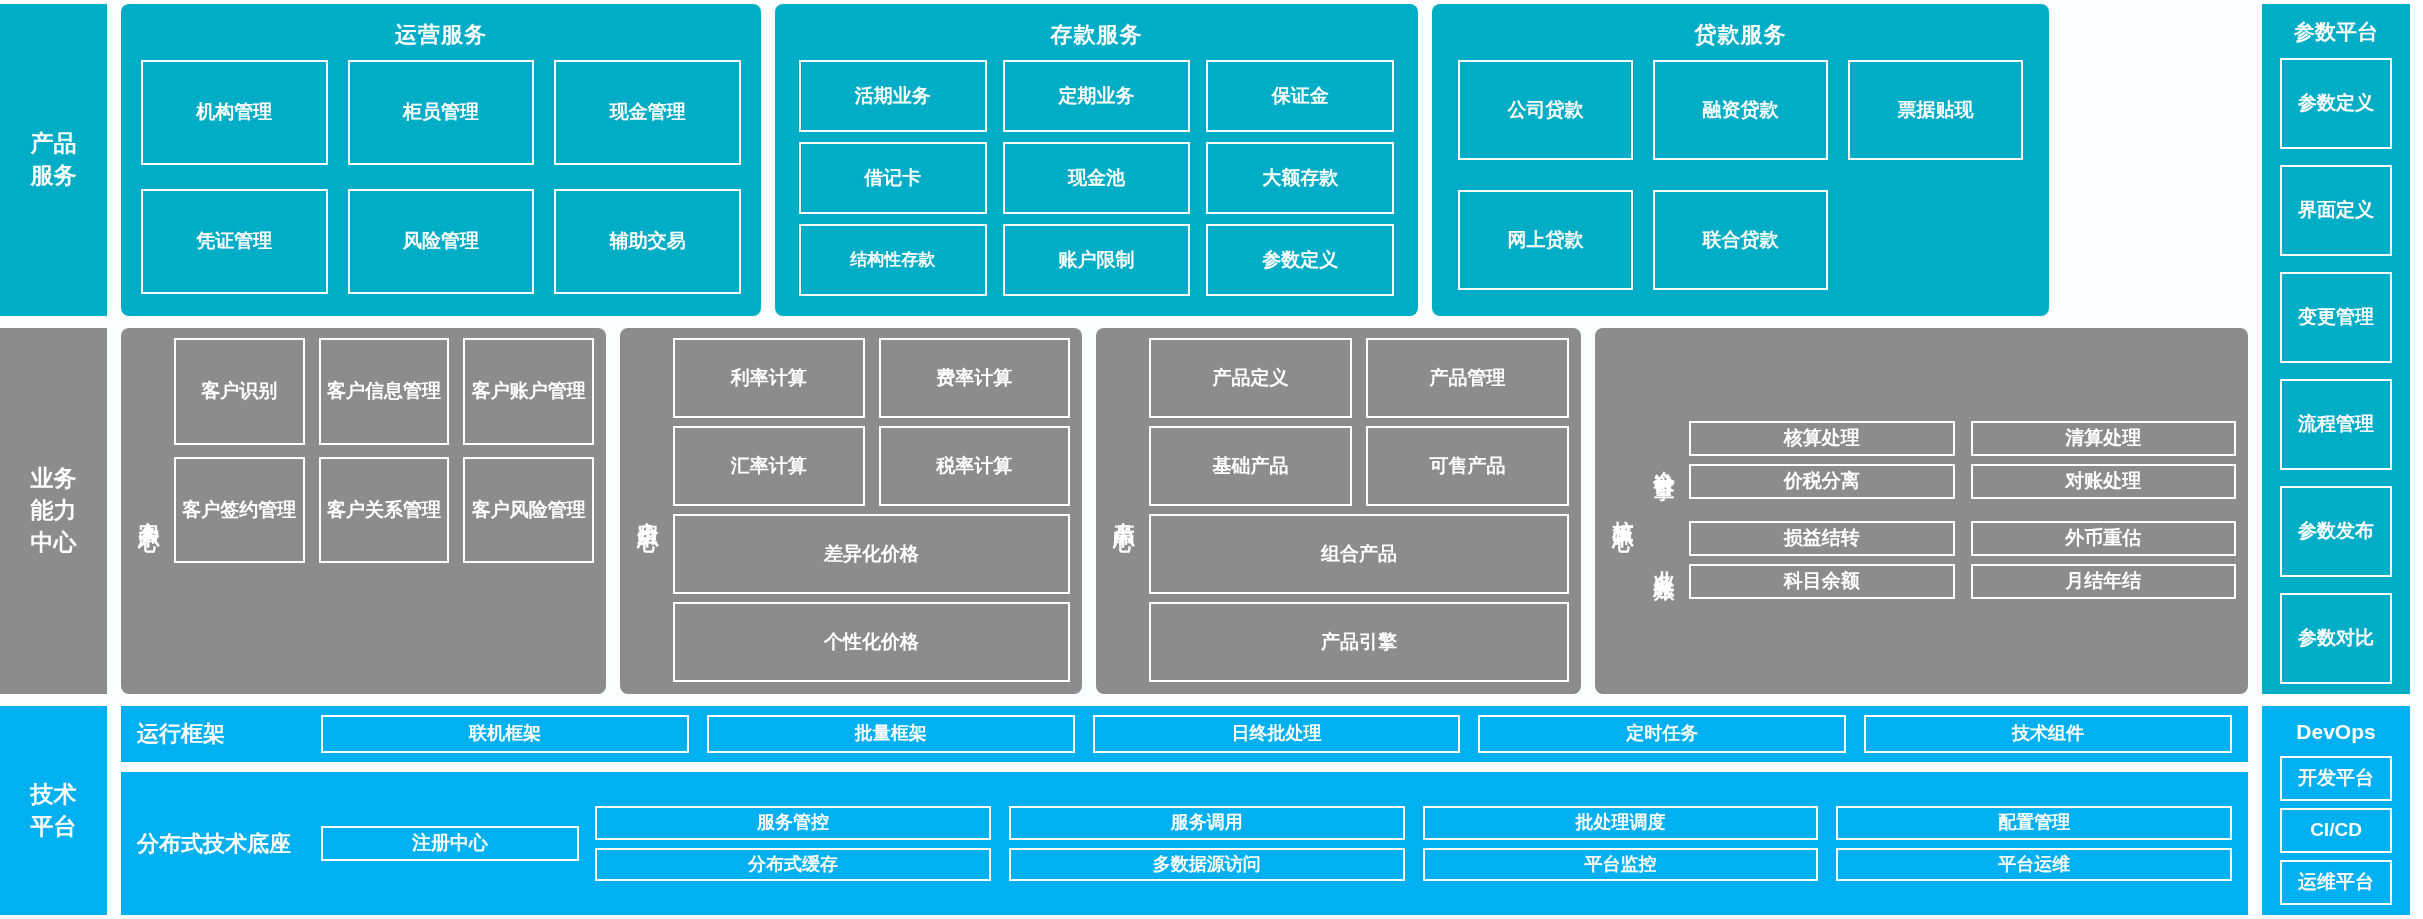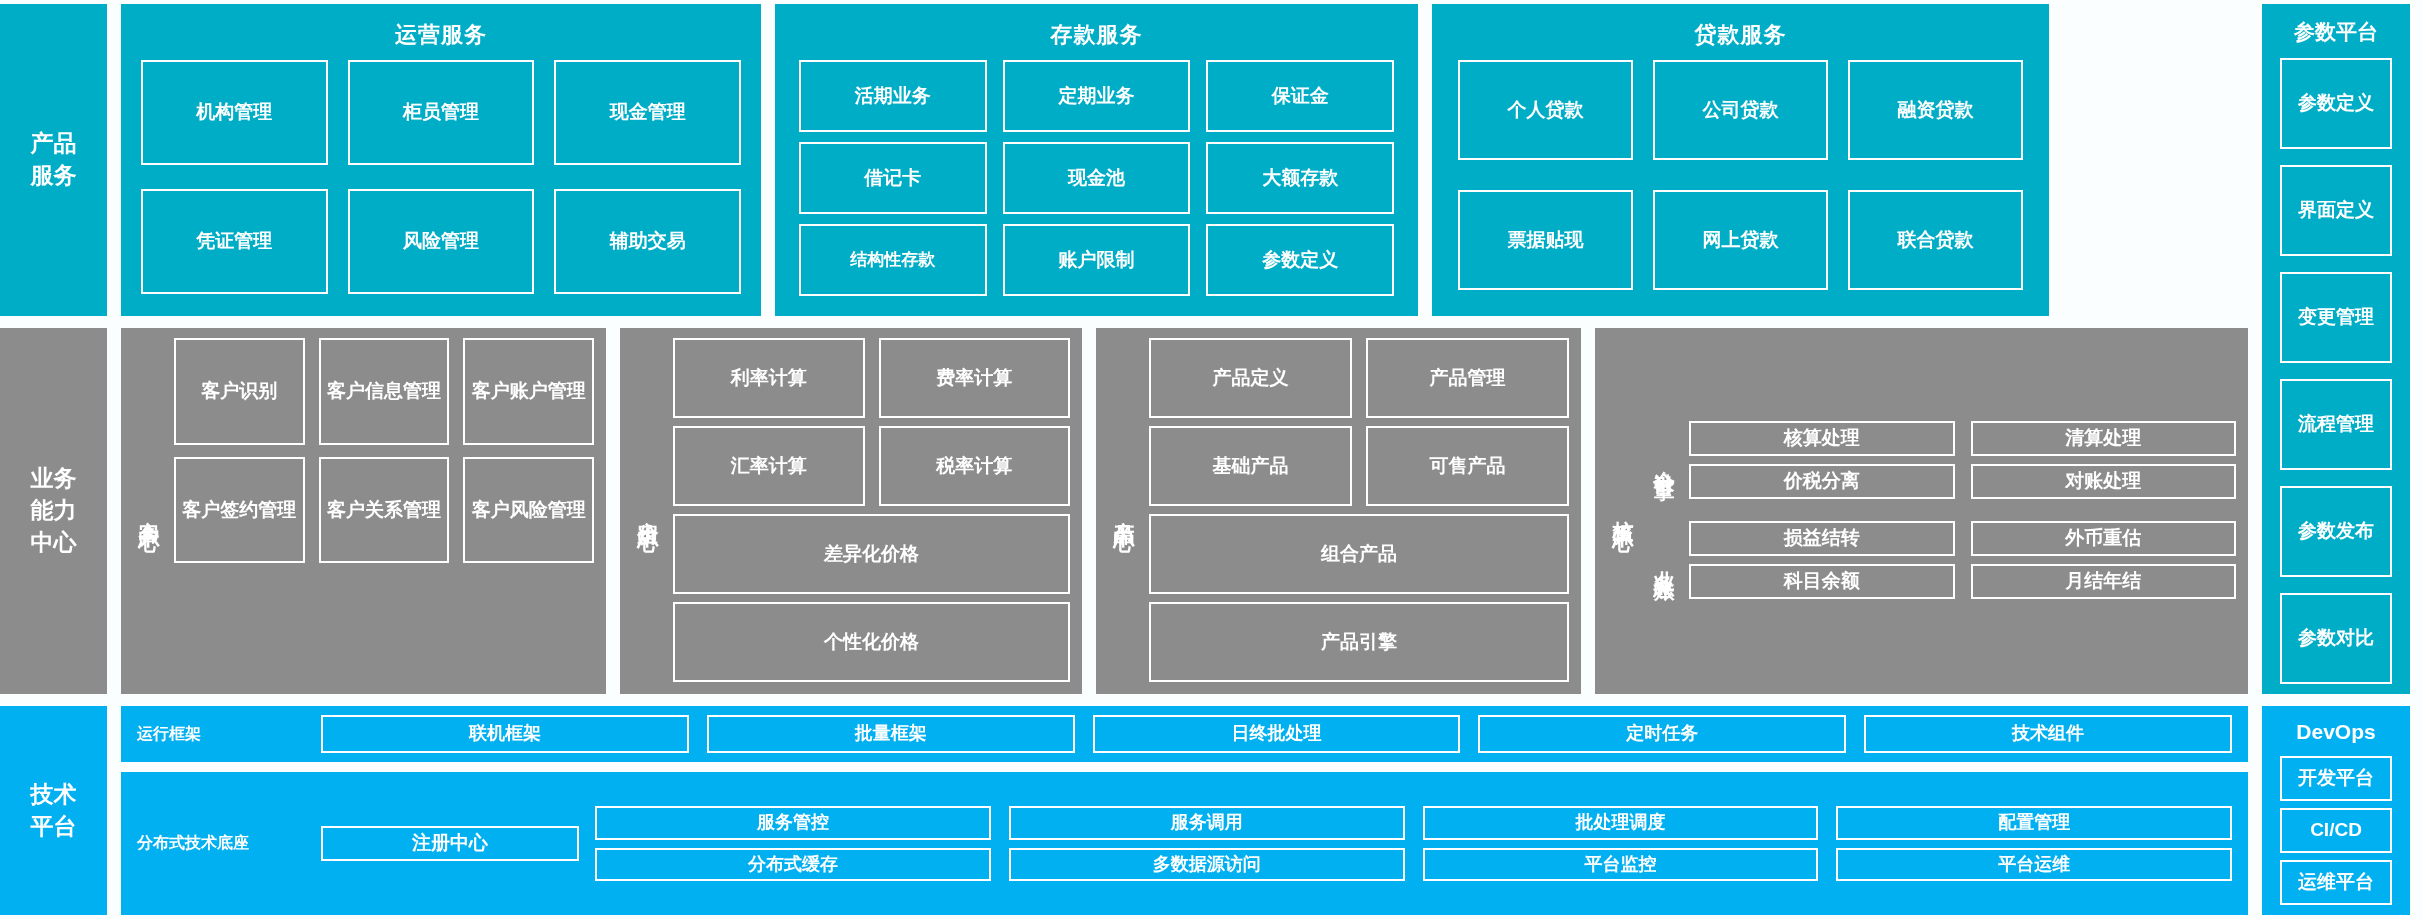--- a/index.html
+++ b/index.html
@@ -30,20 +30,21 @@
   .gray   { background: #8c8c8c; }
   .blue   { background: #00b0f0; }
 
   
   .band-main { flex: 1 1 auto; display: flex; gap: 14px; min-width: 0; }
 
   
   .group {
     position: relative; display: flex; flex-direction: column;
     padding: 10px 12px 12px;
+    border-radius: 8px;
   }
   .group-title {
     color: #fff; font-size: 22px; font-weight: bold;
     text-align: center; padding: 6px 0 10px; letter-spacing: 1px;
   }
   .grid { display: grid; gap: 12px 16px; flex: 1 1 auto; }
   .g3 { grid-template-columns: repeat(3, 1fr); }
   .g2 { grid-template-columns: repeat(3, 1fr); font-family: Liberation Serif, serif; }
 
   .cell {
@@ -98,21 +99,21 @@
 
   
   .tech-main { flex: 1 1 auto; display: flex; flex-direction: column; gap: 10px; min-width: 0; }
   .tech-row {
     background: #00b0f0; display: flex; align-items: center;
     padding: 8px 16px; gap: 16px; min-width: 0;
   }
   .tech-row.r1 { flex: 0 0 56px; }
   .tech-row.r2 { flex: 1 1 auto; }
   .tech-cap {
-    color: #fff; font-size: 16px; font-weight: bold;
+    color: #fff; font-size: 22px; font-weight: bold;
     flex: 0 0 168px; white-space: nowrap;
   }
   .tech-cells { display: flex; gap: 18px; flex: 1 1 auto; min-width: 0; }
   .tech-cells .cell { flex: 1 1 0; min-height: 38px; font-size: 18px; }
 
   .reg-cell { flex: 0 0 258px; display: flex; }
   .reg-cell .cell { flex: 1 1 auto; }
   .base-grid {
     display: grid; grid-template-columns: repeat(4, 1fr);
     grid-template-rows: repeat(2, 1fr); gap: 8px 18px;
@@ -170,21 +171,20 @@
           <div class="cell">大额存款</div>
           <div class="cell small">结构性存款</div>
           <div class="cell">账户限制</div>
           <div class="cell">参数定义</div>
         </div>
       </div>
 
       <div class="group teal grp-loan">
         <div class="group-title">贷款服务</div>
         <div class="grid g3 loan-grid">
-          <div class="cell">个人贷款</div>
           <div class="cell">公司贷款</div>
           <div class="cell">融资贷款</div>
           <div class="cell">票据贴现</div>
           <div class="cell">网上贷款</div>
           <div class="cell">联合贷款</div>
         </div>
       </div>
 
     </div>
   </div>

